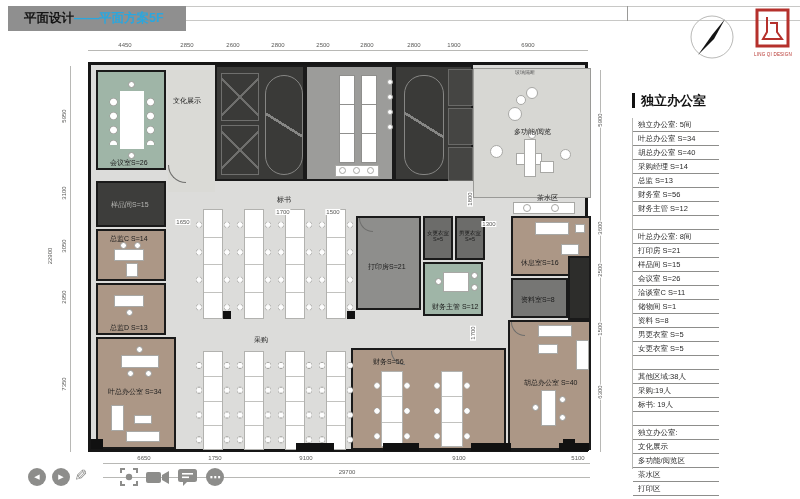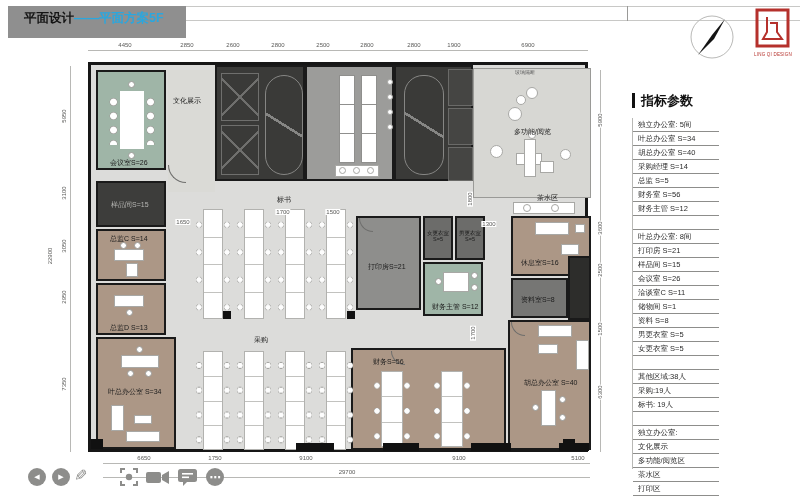--- a/index.html
+++ b/index.html
@@ -1,20 +1,20 @@
 <!DOCTYPE html>
 <html><head>
 <meta charset="utf-8">
 <style>
   html,body{margin:0;padding:0;background:#fff;}
   #stage{position:relative;width:800px;height:499px;background:#fff;overflow:hidden;
          font-family:"Liberation Sans","DejaVu Sans",sans-serif;}
   .abs{position:absolute;box-sizing:border-box;}
   
-  #titlebar{left:8px;top:6px;width:178px;height:32px;background:#8f8f8f;line-height:25px;
+  #titlebar{left:8px;top:6px;width:178px;height:25px;background:#8f8f8f;line-height:25px;
             padding-left:16px;font-size:12.5px;font-weight:bold;white-space:nowrap;}
   #titlebar .t1{color:#141414;}
   #titlebar .t2{color:#2aa7df;}
   .hline{background:#c8c8c6;height:1px;}
   .vline{background:#9a9a98;width:1px;}
   
   #plan{left:88px;top:62px;width:500px;height:390px;background:#dcdcda;border:3px solid #161616;}
   .room{position:absolute;box-sizing:border-box;border:2px solid #1a1a1a;}
   .floorzone{position:absolute;box-sizing:border-box;}
   .rlabel{position:absolute;font-size:7px;color:#1c1c1c;white-space:nowrap;z-index:6;}
@@ -73,28 +73,28 @@
 <svg class="abs" style="left:688px;top:13px;" width="48" height="48">
   <circle cx="24" cy="24" r="21" fill="none" stroke="#b9b9b7" stroke-width="1"></circle>
   <path d="M10 42 L24 22 L37 6 L26 26 Z" fill="#141414"></path>
 </svg>
 <svg class="abs" style="left:753px;top:8px;" width="40" height="44">
   <rect x="4" y="2" width="31" height="36" fill="none" stroke="#b5312c" stroke-width="3"></rect>
   <path d="M14 9 v15 l-4 7 h19 l-5 -7 v-9 h-7" fill="none" stroke="#b5312c" stroke-width="2"></path>
 </svg>
 <div class="abs" id="logotext">LING QI DESIGN</div>
 <div class="abs" id="headbar"></div>
-<div class="abs" id="heading">指标参数</div>
+<div class="abs" id="heading">独立办公室</div>
 <div class="abs dline" style="left:632px;top:118px;width:1px;height:351px;"></div>
 <div class="abs" id="rows">
   <div class="prow">独立办公室: 5间</div>
   <div class="prow">叶总办公室 S=34</div>
   <div class="prow">胡总办公室 S=40</div>
   <div class="prow">采购经理 S=14</div>
-  <div class="prow">总监 S=5</div>
+  <div class="prow">总监 S=13</div>
   <div class="prow">财务室 S=56</div>
   <div class="prow">财务主管 S=12</div>
   <div class="prow"></div>
   <div class="prow">叶总办公室: 8间</div>
   <div class="prow">打印房 S=21</div>
   <div class="prow">样品间 S=15</div>
   <div class="prow">会议室 S=26</div>
   <div class="prow">洽谈室C S=11</div>
   <div class="prow">储物间 S=1</div>
   <div class="prow">资料 S=8</div>

